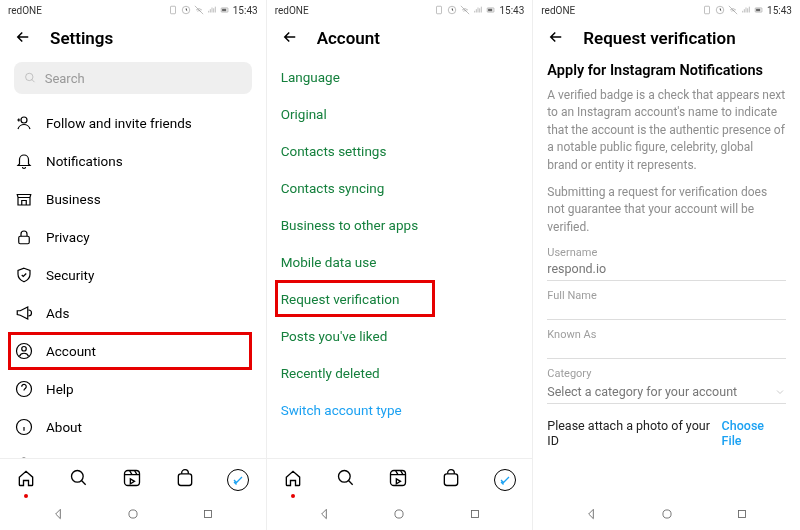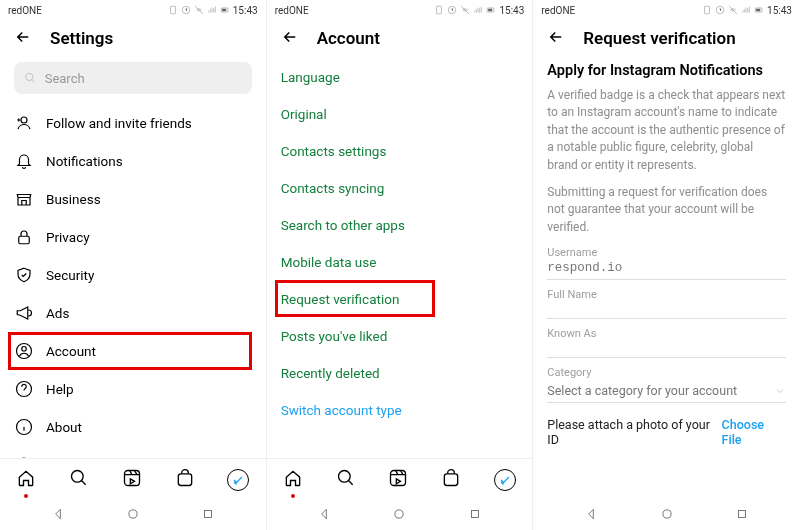--- a/index.html
+++ b/index.html
@@ -41,21 +41,21 @@
   .avatar-circle svg { width: 12px !important; height: 12px !important; stroke: #1ba1f2 !important; }
 
   .navbar { height: 30px; display: flex; align-items: center; justify-content: space-around; padding: 0 20px; }
   .navbar svg { width: 14px; height: 14px; stroke: #666; fill: none; stroke-width: 1.5; }
 
   
   .section-title { font-size: 14.5px; font-weight: 600; color: #000; margin: 4px 0 8px 0; }
   .desc { font-size: 12px; color: #8e8e8e; line-height: 1.45; margin-bottom: 10px; }
   .field { margin-top: 8px; }
   .field-label { font-size: 11px; color: #9e9e9e; display: block; }
-  .field-value { font-size: 12.5px; color: #777; padding: 2px 0 4px 0; border-bottom: 1px solid #ddd; min-height: 18px; font-family: Liberation Mono, monospace; }
+  .field-value { font-size: 12.5px; color: #777; padding: 2px 0 4px 0; border-bottom: 1px solid #ddd; min-height: 18px; }
   .select-row { display: flex; align-items: center; justify-content: space-between; border-bottom: 1px solid #ddd; padding: 4px 0; }
   .select-row span { font-size: 12.5px; color: #777; }
   .select-row svg { width: 12px; height: 12px; stroke: #999; }
   .attach-row { display: flex; align-items: center; justify-content: space-between; margin-top: 14px; }
   .attach-row .txt { font-size: 12.5px; color: #222; }
   .attach-row .choose { font-size: 12.5px; color: #1ba1f2; font-weight: 500; }
 
 </style>
 </head>
 <body>
@@ -263,21 +263,21 @@
       <div class="list-item">
           <span>Original</span>
         </div>
       <div class="list-item">
           <span>Contacts settings</span>
         </div>
       <div class="list-item">
           <span>Contacts syncing</span>
         </div>
       <div class="list-item">
-          <span>Search to other apps</span>
+          <span>Business to other apps</span>
         </div>
       <div class="list-item">
           <span>Mobile data use</span>
         </div>
       <div class="list-item highlight-box" style="margin-left:-6px;padding-left:3px;width:160px">
           <span>Request verification</span>
         </div>
       <div class="list-item">
           <span>Posts you've liked</span>
         </div>

